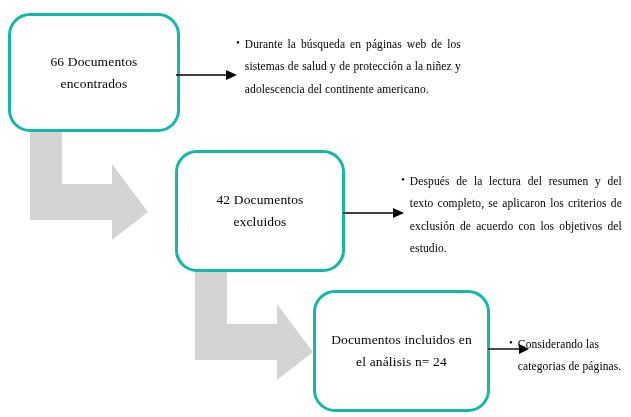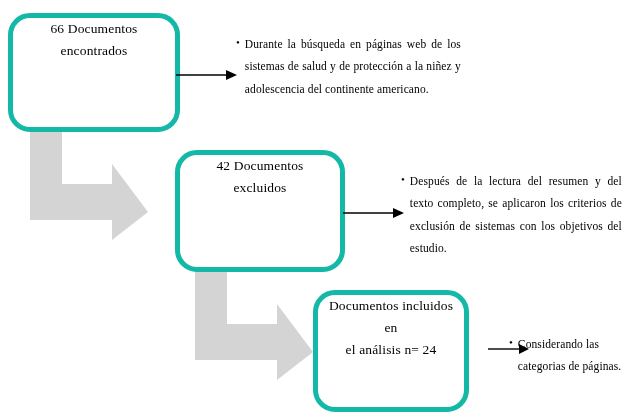--- a/index.html
+++ b/index.html
@@ -13,41 +13,41 @@
     height: 417px;
     background: #ffffff;
     overflow: hidden;
     font-family: "Liberation Serif", "DejaVu Serif", serif;
   }
 
   
   .node {
     position: absolute;
     box-sizing: border-box;
-    border: 5px solid #14b8a6;
+    border: 3px solid #14b8a6;
     border-radius: 22px;
     background: #ffffff;
     display: flex;
-    align-items: flex-start;
+    align-items: center;
     justify-content: center;
     z-index: 3;
   }
   .node-label {
     text-align: center;
     color: #000000;
     font-size: 13.5px;
     line-height: 1.62;
     letter-spacing: 0.15px;
     white-space: pre-line;
     padding: 0 10px;
   }
 
   #node-found   { left: 8px;   top: 13px;  width: 172px; height: 119px; }
   #node-excluded{ left: 175px; top: 150px; width: 170px; height: 122px; font-family: Liberation Serif, serif; }
-  #node-included{ left: 313px; top: 290px; width: 156px; height: 122px; }
+  #node-included{ left: 313px; top: 290px; width: 177px; height: 122px; }
 
   
   .elbow {
     position: absolute;
     z-index: 1;
   }
   #elbow-1 { left: 26px;  top: 128px; width: 126px; height: 118px; }
   #elbow-2 { left: 191px; top: 268px; width: 126px; height: 118px; }
 
   
@@ -132,21 +132,21 @@
     <path d="M 31 10 L 41 15 L 31 20 Z" fill="#000000"></path>
   </svg>
 
   <div class="note" id="note-1">
     <span class="note-bullet">•</span>
     <span class="note-text">Durante la búsqueda en páginas web de los sistemas de salud y de protección a la niñez y adolescencia del continente americano.</span>
   </div>
 
   <div class="note" id="note-2">
     <span class="note-bullet">•</span>
-    <span class="note-text">Después de la lectura del resumen y del texto completo, se aplicaron los criterios de exclusión de sistemas con los objetivos del estudio.</span>
+    <span class="note-text">Después de la lectura del resumen y del texto completo, se aplicaron los criterios de exclusión de acuerdo con los objetivos del estudio.</span>
   </div>
 
   <div class="note" id="note-3">
     <span class="note-bullet">•</span>
     <span class="note-text">Considerando las categorias de páginas.</span>
   </div>
 
 </div>
 
 </body></html>

